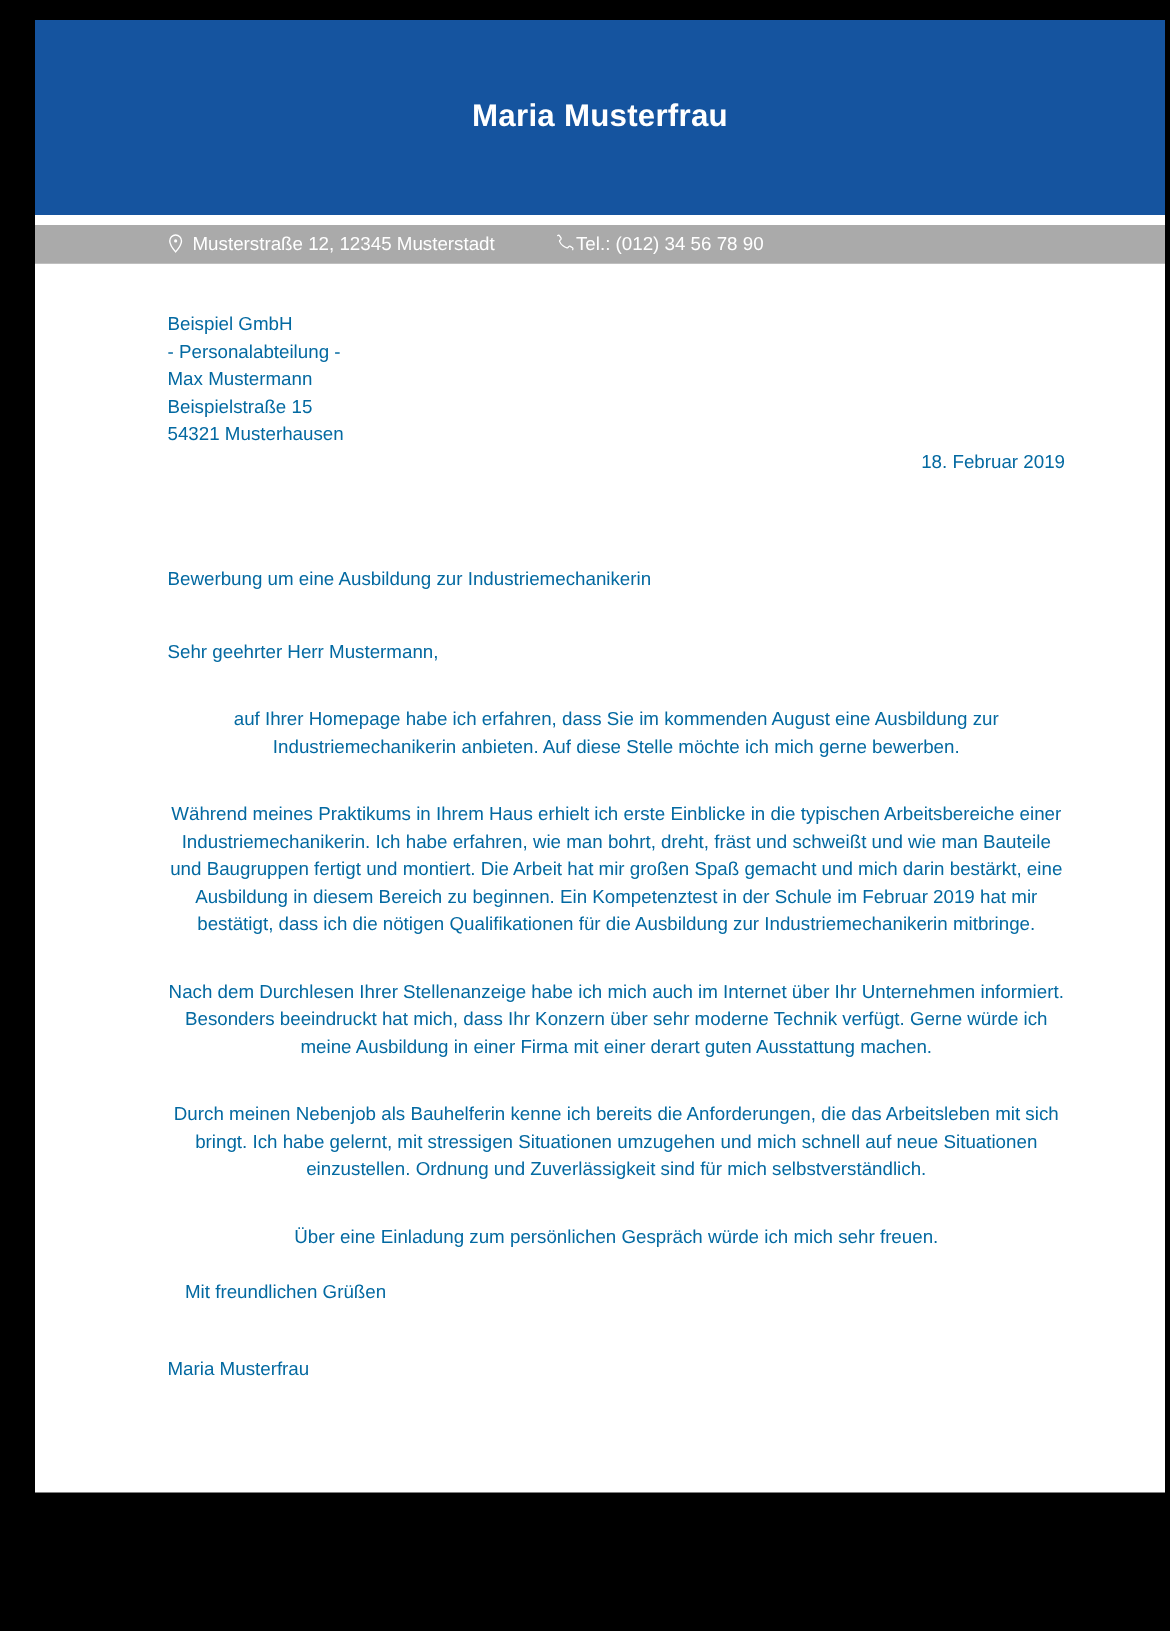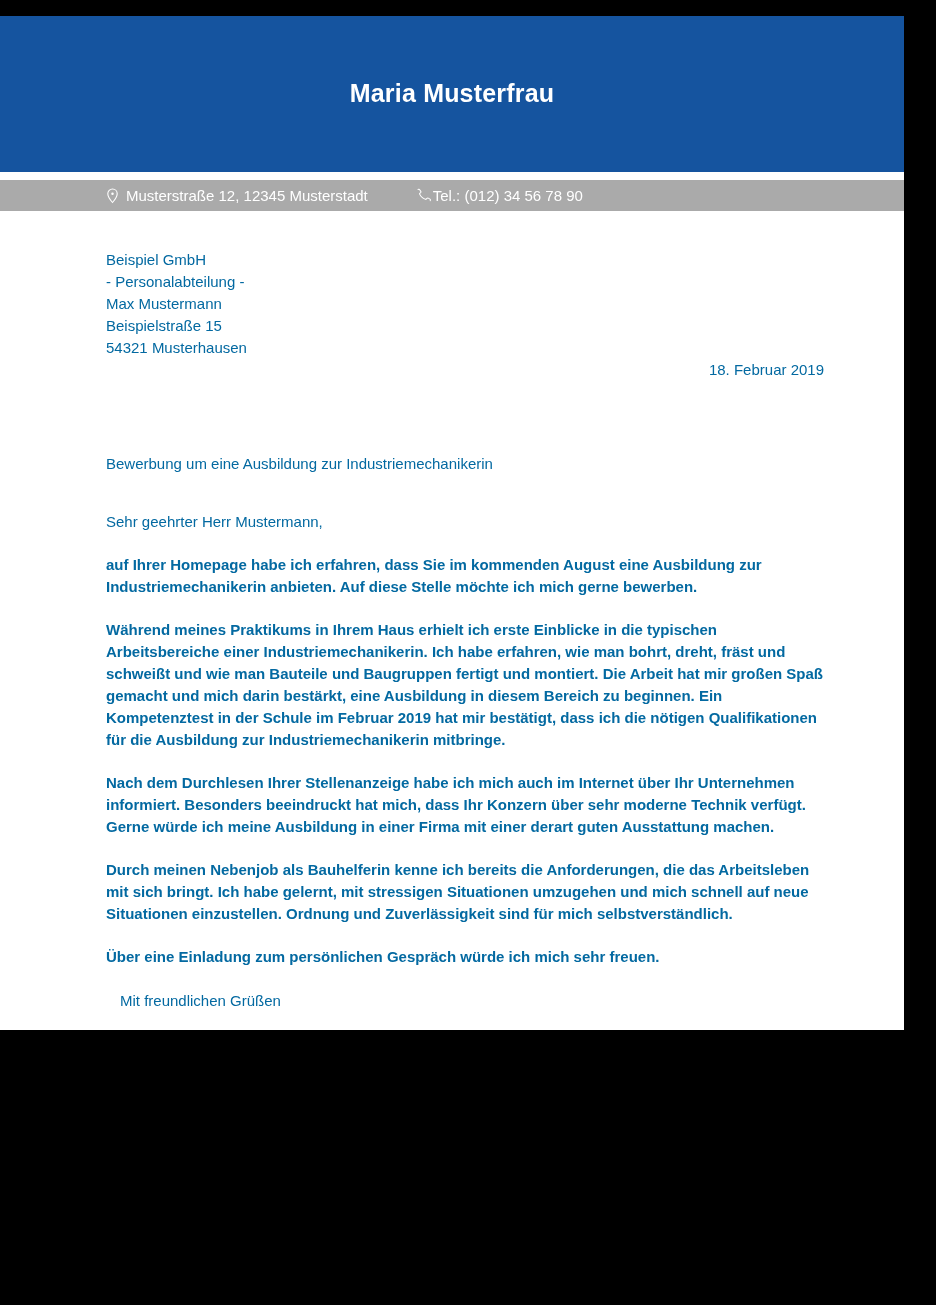--- a/index.html
+++ b/index.html
@@ -11,24 +11,24 @@
   body {
     width: 936px;
     height: 1305px;
     font-family: "Liberation Sans", sans-serif;
     overflow: hidden;
   }
 
   
   .page {
     position: absolute;
-    left: 0;
+    left: 28px;
     top: 16px;
     width: 904px;
-    height: 1014px;
+    height: 1178px;
     background: #ffffff;
     box-sizing: border-box;
     overflow: hidden;
   }
 
   
   .letterhead {
     width: 100%;
     height: 156px;
     background: #15549f;
@@ -57,21 +57,21 @@
     width: 100%;
     height: 31px;
     background: #aaaaaa;
     display: flex;
     align-items: center;
     padding-left: 106px;
     box-sizing: border-box;
   }
   .contact-item {
     display: flex;
-    align-items: center;
+    align-items: flex-start;
     color: #ffffff;
     font-size: 15px;
     white-space: nowrap;
   }
   .contact-item.address { margin-right: 48px; }
   .contact-item .icon {
     display: inline-flex;
     align-items: center;
     justify-content: center;
     margin-right: 7px;
@@ -105,23 +105,22 @@
     margin-top: 72px;
     font-weight: normal;
     font-size: 15px;
   }
 
   .salutation {
     margin-top: 36px;
   }
 
   .para {
-    margin-top: 21px;
-    text-align: left;
-    font-weight: bold;
+    margin-top: 32px;
+    text-align: center;
   }
 
   .closing-phrase {
     margin-top: 22px;
     margin-left: 14px;
   }
 
   .signature-name {
     margin-top: 40px;
   }

